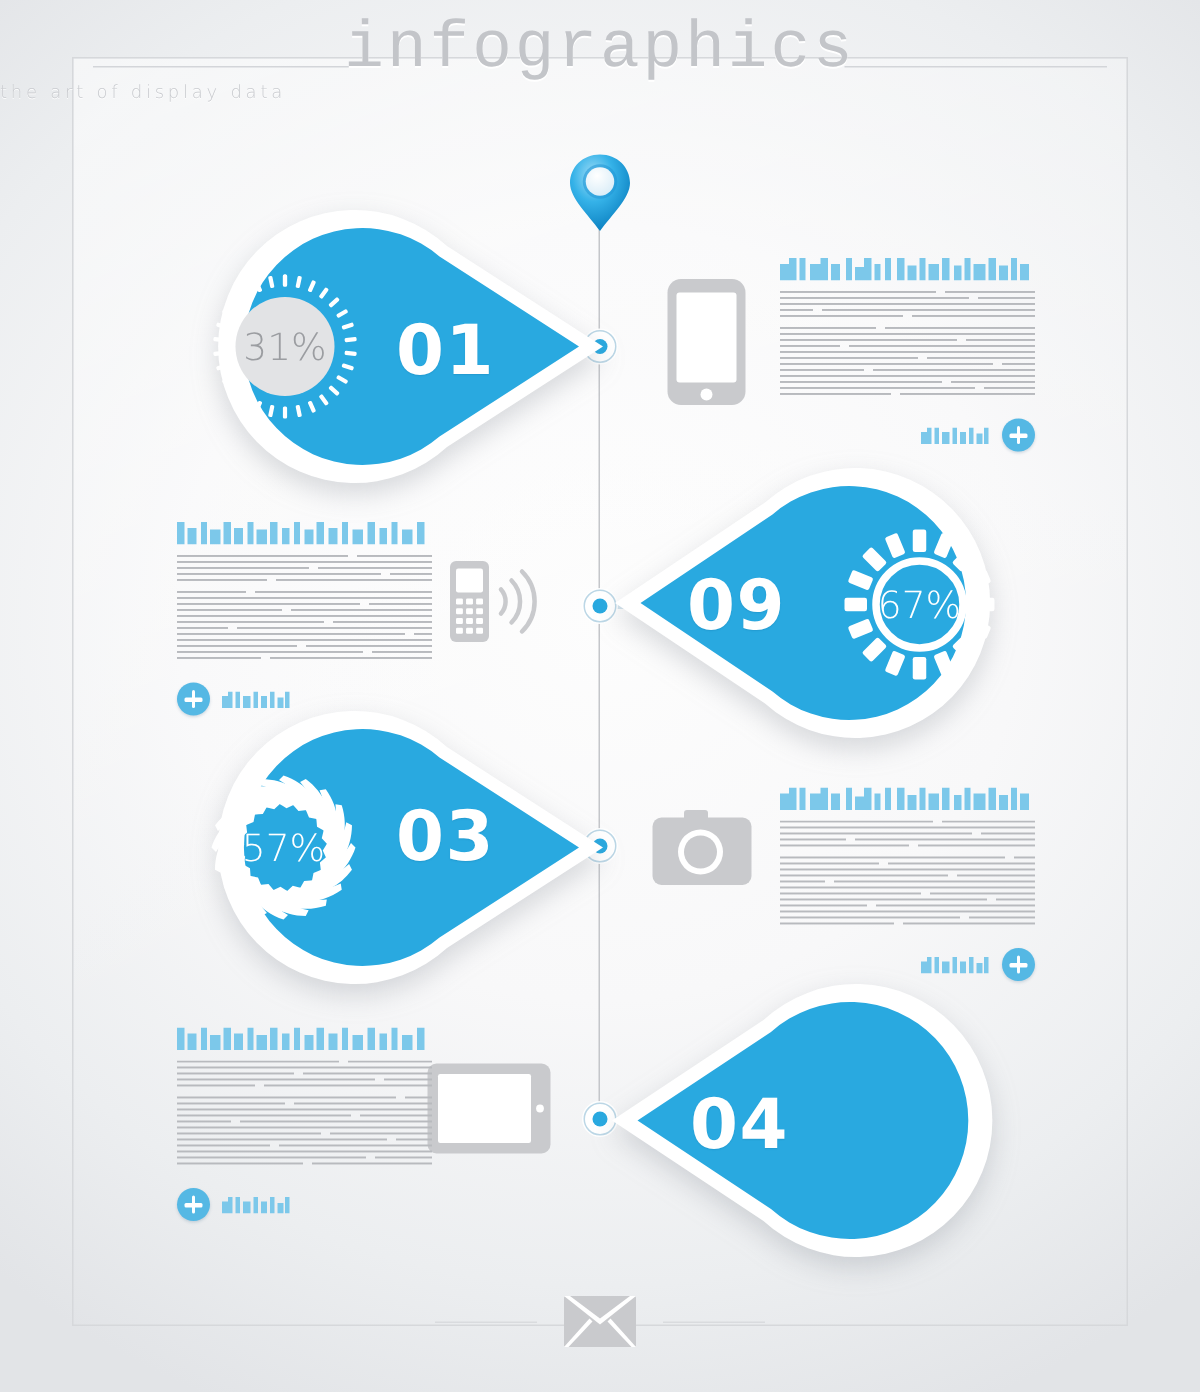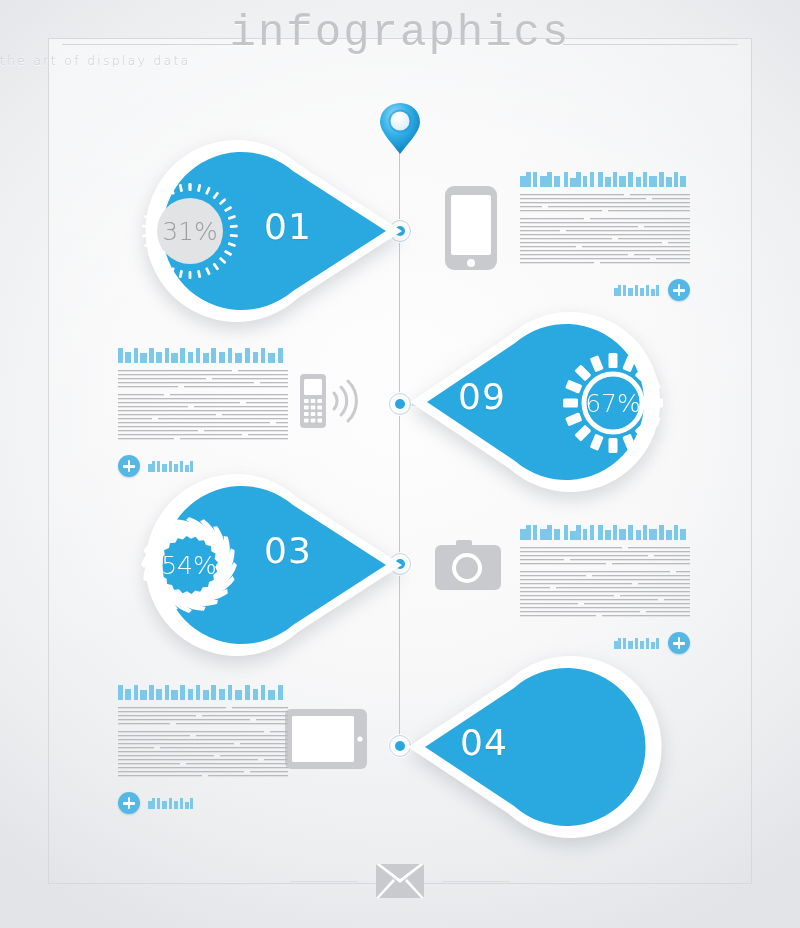--- a/index.html
+++ b/index.html
@@ -69,23 +69,23 @@
 
   
   .drop-wrap { position:absolute; }
   .drop {
     position:relative; width:100%; height:100%;
     filter:drop-shadow(0 7px 9px rgba(120,125,135,.28));
   }
   .drop svg { display:block; width:100%; height:100%; }
 
   .drop-num {
-    position:absolute; color:#fff; font-weight:400;
+    position:absolute; color:#fff; font-weight:700;
     font-family:"DejaVu Sans", sans-serif;
-    font-size:36px; letter-spacing:1px;
+    font-size:46px; letter-spacing:1px;
     text-shadow:0 1px 1px rgba(0,90,140,.18);
   }
   .gauge { position:absolute; }
   .gauge svg { display:block; width:100%; height:100%; }
   .gauge .pct {
     position:absolute; inset:0; display:flex; align-items:center; justify-content:center;
     font-family:"DejaVu Sans", sans-serif;
     font-size:25px; font-weight:300; letter-spacing:0px;
   }
   .pct.on-blue { color:#fff; }
@@ -443,21 +443,21 @@
           <path d="M53 5 C68 10 78 22 80 35 L70 33 C66 22 59 13 50 8 Z" transform="rotate(216 53 53)"></path>
           <path d="M53 5 C68 10 78 22 80 35 L70 33 C66 22 59 13 50 8 Z" transform="rotate(234 53 53)"></path>
           <path d="M53 5 C68 10 78 22 80 35 L70 33 C66 22 59 13 50 8 Z" transform="rotate(252 53 53)"></path>
           <path d="M53 5 C68 10 78 22 80 35 L70 33 C66 22 59 13 50 8 Z" transform="rotate(270 53 53)"></path>
           <path d="M53 5 C68 10 78 22 80 35 L70 33 C66 22 59 13 50 8 Z" transform="rotate(288 53 53)"></path>
           <path d="M53 5 C68 10 78 22 80 35 L70 33 C66 22 59 13 50 8 Z" transform="rotate(306 53 53)"></path>
           <path d="M53 5 C68 10 78 22 80 35 L70 33 C66 22 59 13 50 8 Z" transform="rotate(324 53 53)"></path>
           <path d="M53 5 C68 10 78 22 80 35 L70 33 C66 22 59 13 50 8 Z" transform="rotate(342 53 53)"></path>
         </g>
       </svg>
-      <div class="pct on-blue">54%</div>
+      <div class="pct on-blue">57%</div>
     </div>
     <div class="drop-num" style="left:154px; top:56px;">03</div>
   </div>
 
   <div class="device" style="left:434px; top:540px;">
     <svg width="68" height="52" viewBox="0 0 68 52">
       <rect x="22" y="0" width="16" height="7" rx="2" fill="#c9cacd"></rect>
       <rect x="1" y="5" width="66" height="45" rx="6" fill="#c9cacd"></rect>
       <circle cx="33" cy="28" r="15" fill="#ffffff"></circle>
       <circle cx="33" cy="28" r="11" fill="#c9cacd"></circle>

